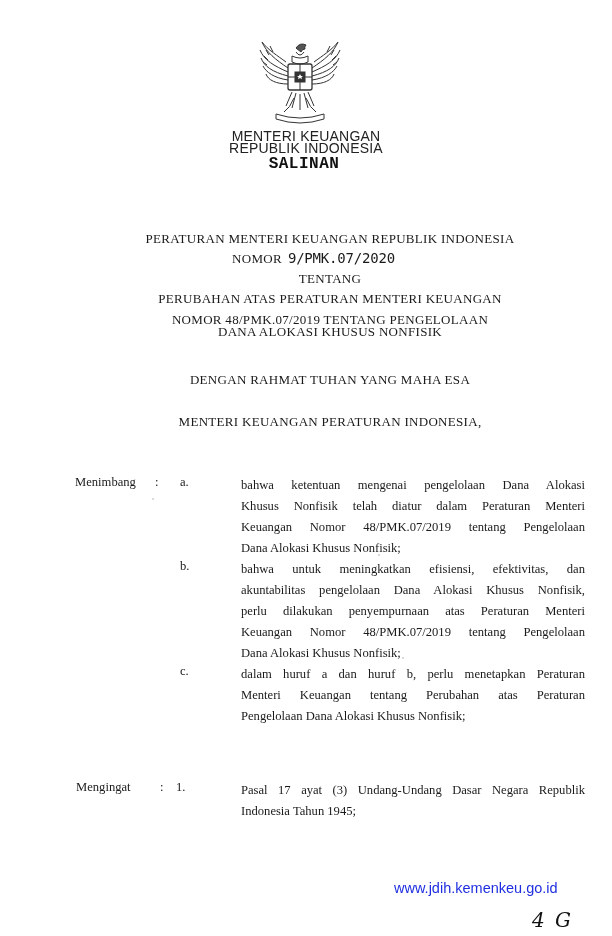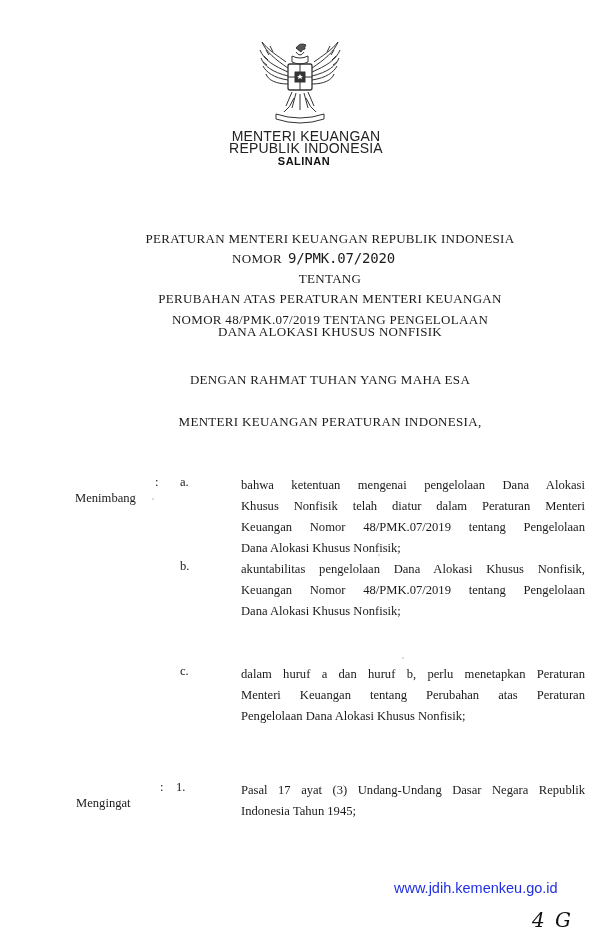--- a/index.html
+++ b/index.html
@@ -4,29 +4,29 @@
   <style>
     * { margin: 0; padding: 0; box-sizing: border-box; }
     html, body { width: 612px; height: 936px; background: #ffffff; overflow: hidden; }
     body { position: relative; font-family: "DejaVu Serif", "Liberation Serif", serif; color: #1a1a1a; }
 
     .emblem { position: absolute; left: 258px; top: 38px; width: 84px; height: 86px; }
 
     .header-sans { position: absolute; left: 0; width: 612px; text-align: center;
       font-family: "Liberation Sans", "DejaVu Sans", sans-serif; font-size: 14px; letter-spacing: 0.2px; color: #222; }
     .salinan { position: absolute; left: 0; width: 608px; text-align: center; top: 155px;
-      font-family: Liberation Sans, sans-serif; font-weight: bold; font-size: 11px; letter-spacing: 0.5px; color: #111; }
+      font-family: Liberation Mono, monospace; font-weight: bold; font-size: 16px; letter-spacing: 0.5px; color: #111; }
 
     .center-line { position: absolute; left: 0; width: 612px; text-align: center;
       font-family: "Liberation Serif", "DejaVu Serif", serif; font-size: 13px; letter-spacing: 0.3px; color: #1a1a1a; margin-left: 24px; }
     .nomor-line { position: absolute; top: 250px; left: 232px; font-family: "Liberation Serif", "DejaVu Serif", serif; font-size: 13px; letter-spacing: 0.3px; }
     .nomor-value { font-family: "DejaVu Sans Mono", "Liberation Mono", monospace; font-size: 14px; margin-left: 6px; letter-spacing: -0.2px; }
 
     .clause { position: absolute; left: 0; width: 612px; font-family: "Liberation Serif", "DejaVu Serif", serif; font-size: 12.6px; color: #1a1a1a; }
-    .clause .label { position: absolute; left: 75px; top: 16px; }
+    .clause .label { position: absolute; left: 75px; top: 0; }
     .clause .colon { position: absolute; top: 0; }
     .item { position: absolute; left: 0; width: 612px; }
     .item .marker { position: absolute; top: 0; }
     .item .body { position: absolute; left: 201px; width: 344px; line-height: 21px; text-align: justify; text-align-last: left; margin-left: 40px; }
     .item .body span.line { display: block; text-align: justify; text-align-last: justify; white-space: nowrap; }
     .item .body span.line.last { text-align-last: left; }
 
     .footer-url { position: absolute; left: 394px; top: 880px; font-family: "Liberation Sans", "DejaVu Sans", sans-serif; font-size: 14.5px; color: #1f2fe0; }
     .signature { position: absolute; left: 532px; top: 864px; font-family: "DejaVu Serif", serif; font-style: italic; font-size: 20px; color: #111; letter-spacing: 2px; margin-top: 44px; }
     .speck { position: absolute; width: 2px; height: 2px; background: #cfcfcf; border-radius: 1px; }
@@ -97,21 +97,23 @@
       <span class="line">bahwa ketentuan mengenai pengelolaan Dana Alokasi</span>
       <span class="line">Khusus Nonfisik telah diatur dalam Peraturan Menteri</span>
       <span class="line">Keuangan Nomor 48/PMK.07/2019 tentang Pengelolaan</span>
       <span class="line last">Dana Alokasi Khusus Nonfisik;</span>
     </div>
   </div>
 
   <div class="item" style="top:84px;">
     <span class="marker" style="left:180px;">b.</span>
     <div class="body">
+      <span class="line">bahwa untuk meningkatkan efisiensi, efektivitas, dan</span>
       <span class="line">akuntabilitas pengelolaan Dana Alokasi Khusus Nonfisik,</span>
+      <span class="line">perlu dilakukan penyempurnaan atas Peraturan Menteri</span>
       <span class="line">Keuangan Nomor 48/PMK.07/2019 tentang Pengelolaan</span>
       <span class="line last">Dana Alokasi Khusus Nonfisik;</span>
     </div>
   </div>
 
   <div class="item" style="top:189px;">
     <span class="marker" style="left:180px;">c.</span>
     <div class="body">
       <span class="line">dalam huruf a dan huruf b, perlu menetapkan Peraturan</span>
       <span class="line">Menteri Keuangan tentang Perubahan atas Peraturan</span>

